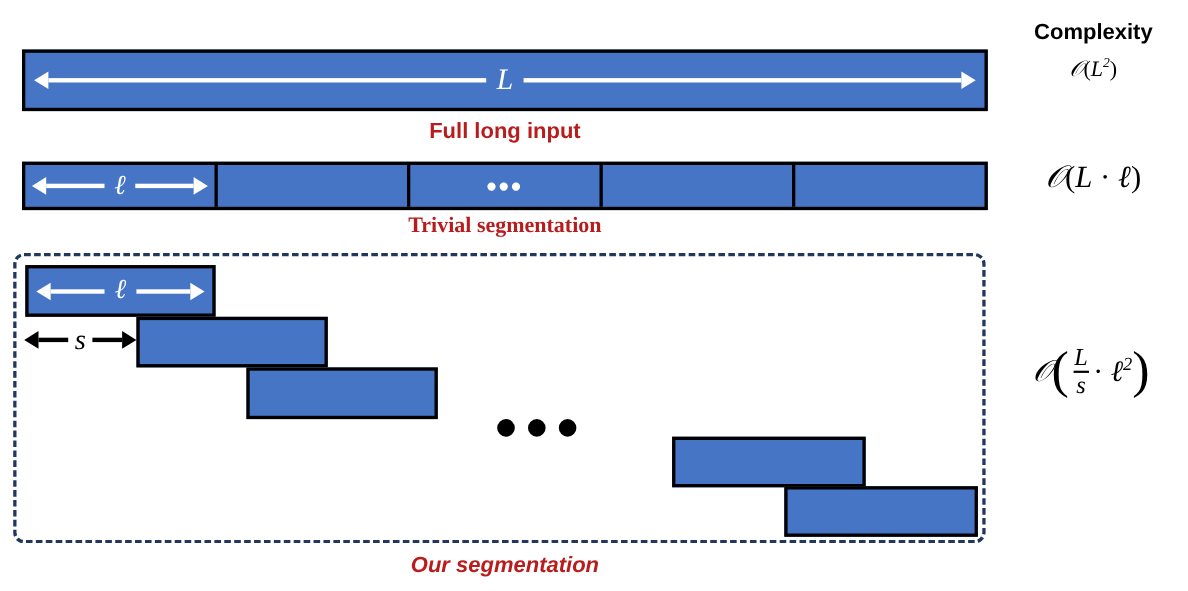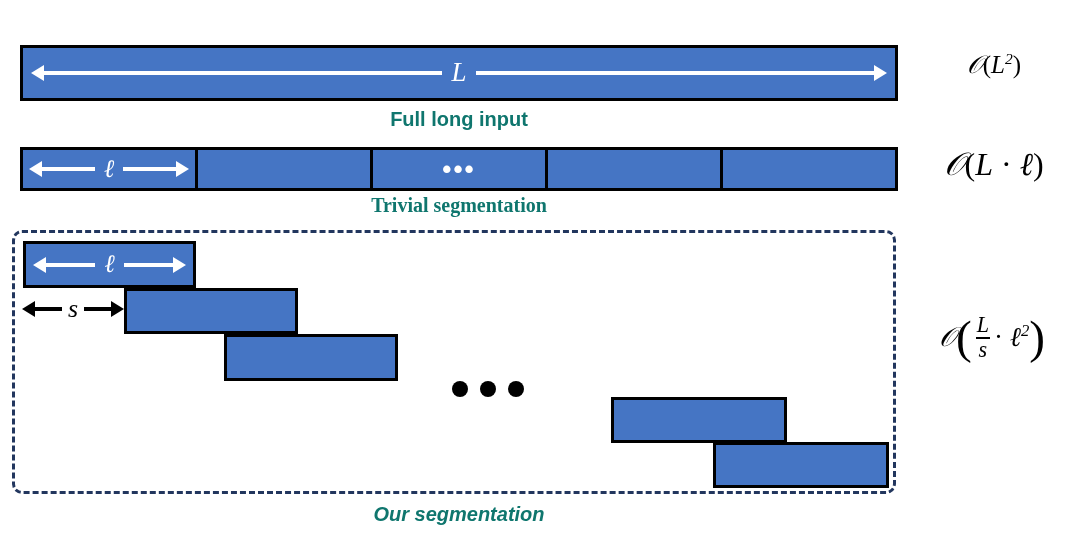--- a/index.html
+++ b/index.html
@@ -171,21 +171,21 @@
     border-radius: 50%;
     background: #000000;
   }
 
   
   .caption {
     position: absolute;
     text-align: center;
     font-weight: 700;
     font-size: 20px;
-    color: #0f766e;
+    color: #b91c1c;
     white-space: nowrap;
     line-height: 1.1;
   }
   #cap-full     { left: 0;   top: 108px; width: 918px; }
   #cap-trivial  { left: 0;   top: 194px; width: 918px; font-family: Liberation Serif, serif; }
   #cap-ours     { left: 0;   top: 503px; width: 918px; font-style: italic; }
 
   
   #complexity-title {
     position: absolute;
@@ -199,25 +199,25 @@
   }
   .cx {
     position: absolute;
     font-family: "Liberation Serif", serif;
     color: #000000;
     text-align: center;
     white-space: nowrap;
   }
   #cx-full {
     left: 908px; top: 50px; width: 172px;
-    font-size: 25px;
+    font-size: 20px;
   }
   #cx-trivial {
     left: 908px; top: 146px; width: 172px;
-    font-size: 32px;
+    font-size: 28px;
   }
   #cx-ours {
     left: 904px; top: 316px; width: 176px;
     font-size: 27px;
     line-height: 1.0;
   }
 
   .cal { font-style: italic; font-family: "Liberation Serif", serif; }
   .ital { font-style: italic; }
   sup.sp { font-size: 0.62em; vertical-align: super; font-style: italic; }
@@ -307,20 +307,21 @@
   </div>
 
   <div id="ours-dots">
     <span class="dot"></span>
     <span class="dot"></span>
     <span class="dot"></span>
   </div>
 
   <div class="caption" id="cap-ours">Our segmentation</div>
 
+  <div id="complexity-title">Complexity</div>
 
   <div class="cx" id="cx-full">
     <span class="cal">𝒪</span><span>(</span><span class="ital">L</span><sup class="sp">2</sup><span>)</span>
   </div>
 
   <div class="cx" id="cx-trivial">
     <span class="cal">𝒪</span><span>(</span><span class="ital">L</span>&nbsp;<span>·</span>&nbsp;<span class="ital">ℓ</span><span>)</span>
   </div>
 
   <div class="cx" id="cx-ours">

